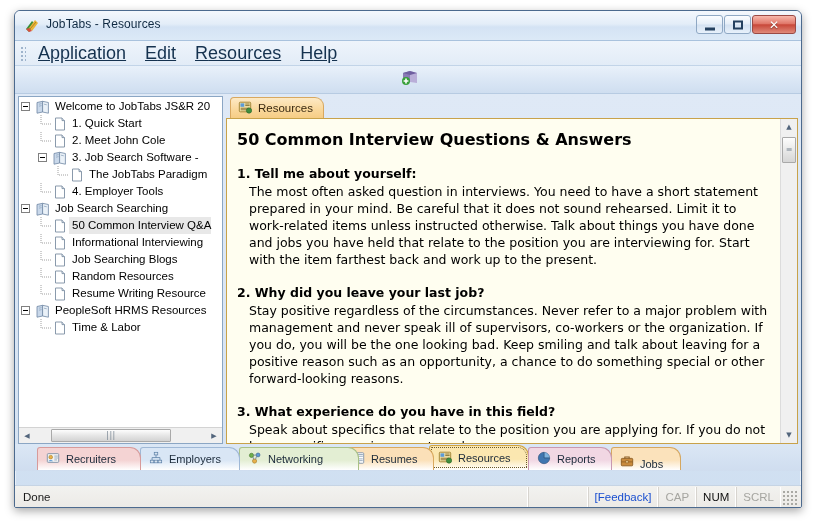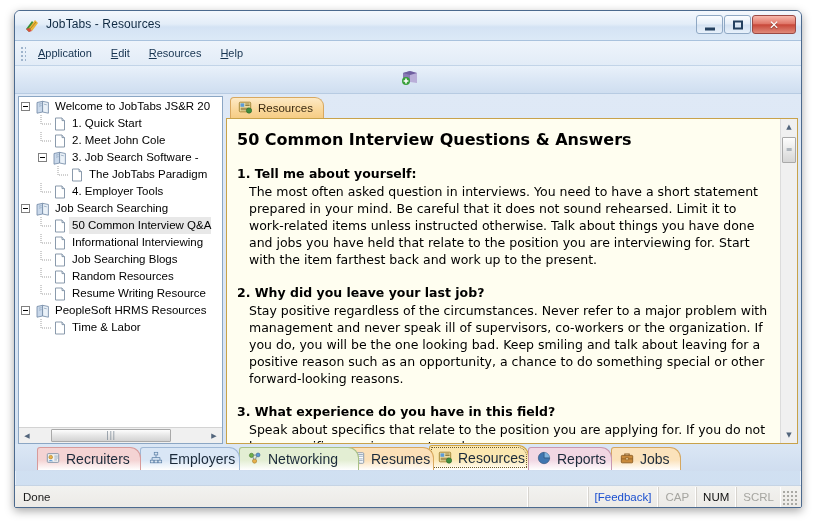--- a/index.html
+++ b/index.html
@@ -77,24 +77,25 @@
     padding-left: 4px;
     position: relative;
   }
   .gripper {
     width: 7px; height: 17px; margin-right: 3px;
     background-image: radial-gradient(circle, #9fb4cc 35%, transparent 36%);
     background-size: 4px 4px;
     background-position: 1px 1px;
   }
   .menu-item {
-    font-size: 11px; color: #15324f;
+    font-size: 18px; color: #15324f;
     padding: 3px 9px; margin-right: 1px;
     border-radius: 2px; cursor: default;
     white-space: nowrap;
+    text-decoration: underline;
   }
   .menu-item u { text-decoration: underline; }
 
   
   #toolbar {
     height: 28px;
     background: linear-gradient(180deg,#e9f1fa 0%, #dbe7f5 50%, #cfdef0 100%);
     border-bottom: 1px solid #b7cbe2;
     display: flex; align-items: center;
     padding-left: 3px;
@@ -256,21 +257,21 @@
     height: 27px;
     position: relative;
     background: linear-gradient(180deg,#dbe7f5 0%, #cfddef 100%);
     padding-left: 6px;
   }
   .btab {
     position: absolute; top: 3px;
     height: 23px;
     display: flex; align-items: center;
     padding: 0 11px 0 8px;
-    font-size: 14px; color: #1b2a3a;
+    font-size: 11px; color: #1b2a3a;
     border: 1px solid; border-bottom: none;
     border-radius: 3px 11px 0 0;
     white-space: nowrap;
   }
   .btab .ico { margin-right: 4px; }
   .btab.active {
     top: 1px; height: 25px;
     outline: 1px dotted #6b5a2a;
     outline-offset: -3px;
     z-index: 5;
@@ -869,21 +870,21 @@
         </div>
         <div class="btab" style="left: 513px; width: 84px; background: linear-gradient(rgb(241, 215, 227) 0%, rgb(241, 215, 227) 55%, rgb(255, 255, 255) 100%); border-color: rgb(200, 153, 176); z-index: 15;">
           <span class="ico">
             <svg width="14" height="14" viewBox="0 0 16 16">
               <path d="M8 8 L8 1.5 A6.5 6.5 0 0 1 14.5 8 Z" fill="#7fb4e0" stroke="#3f6e99" stroke-width=".7"></path>
               <path d="M8 8 L14.5 8 A6.5 6.5 0 1 1 8 1.5 Z" fill="#3f76b0" stroke="#2a4f78" stroke-width=".7"></path>
             </svg>
           </span>
           <span>Reports</span>
         </div>
-        <div class="btab" style="left: 596px; width: 70px; background: linear-gradient(rgb(251, 226, 187) 0%, rgb(251, 226, 187) 55%, rgb(255, 255, 255) 100%); border-color: rgb(213, 167, 96); z-index: 14;">
+        <div class="btab" style="left: 596px; width: 70px; background: linear-gradient(rgb(251, 226, 187) 0%, rgb(251, 226, 187) 55%, rgb(255, 255, 255) 100%); border-color: rgb(213, 167, 96); z-index: 14; align-items: flex-end;">
           <span class="ico">
             <svg width="14" height="14" viewBox="0 0 16 16">
               <rect x="1.5" y="5" width="13" height="8.5" rx="1" fill="#c98a3c" stroke="#8a5a20"></rect>
               <path d="M5.5 5V3.5h5V5" fill="none" stroke="#8a5a20" stroke-width="1.2"></path>
               <rect x="1.5" y="8" width="13" height="1.8" fill="#8a5a20" opacity=".5"></rect>
               <rect x="6.8" y="7.6" width="2.4" height="2.6" fill="#f0d39a" stroke="#8a5a20" stroke-width=".6"></rect>
             </svg>
           </span>
           <span>Jobs</span>
         </div>

